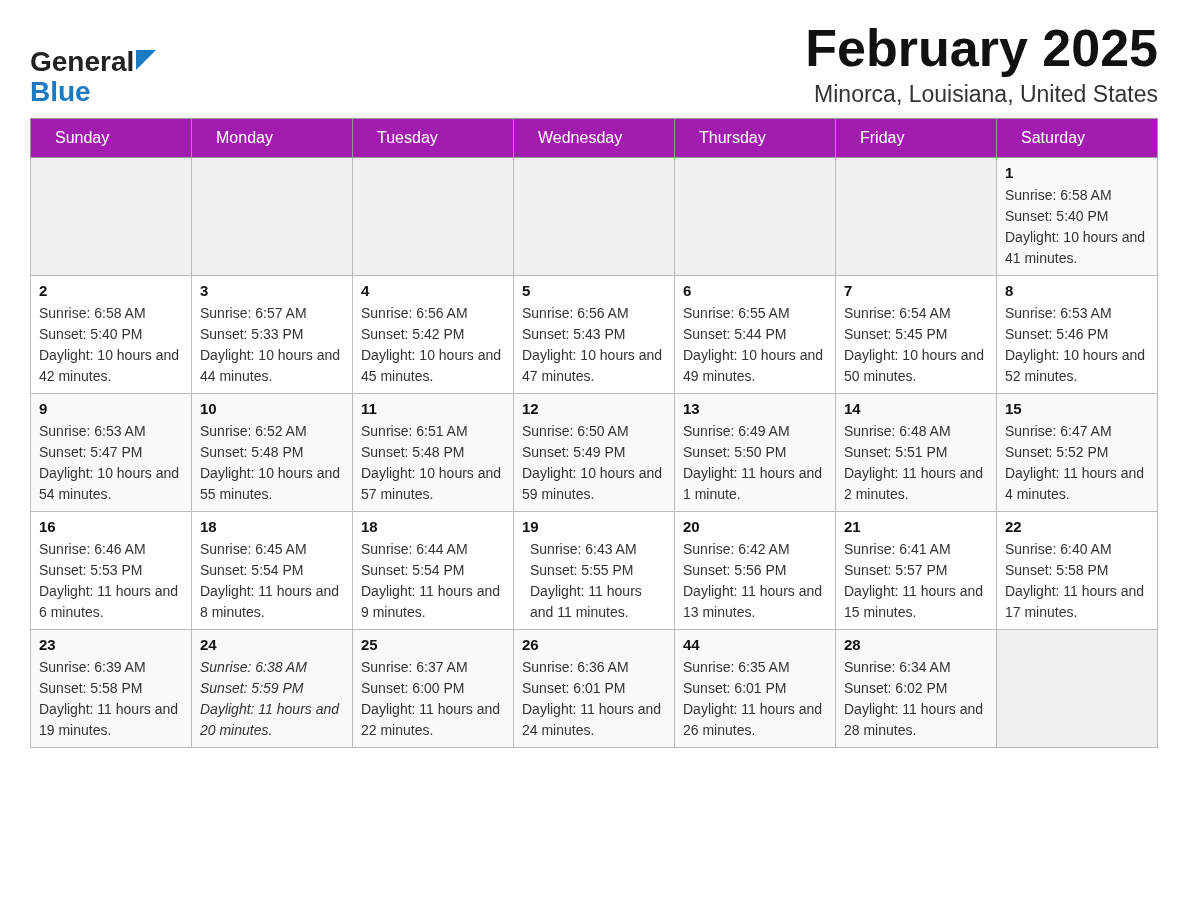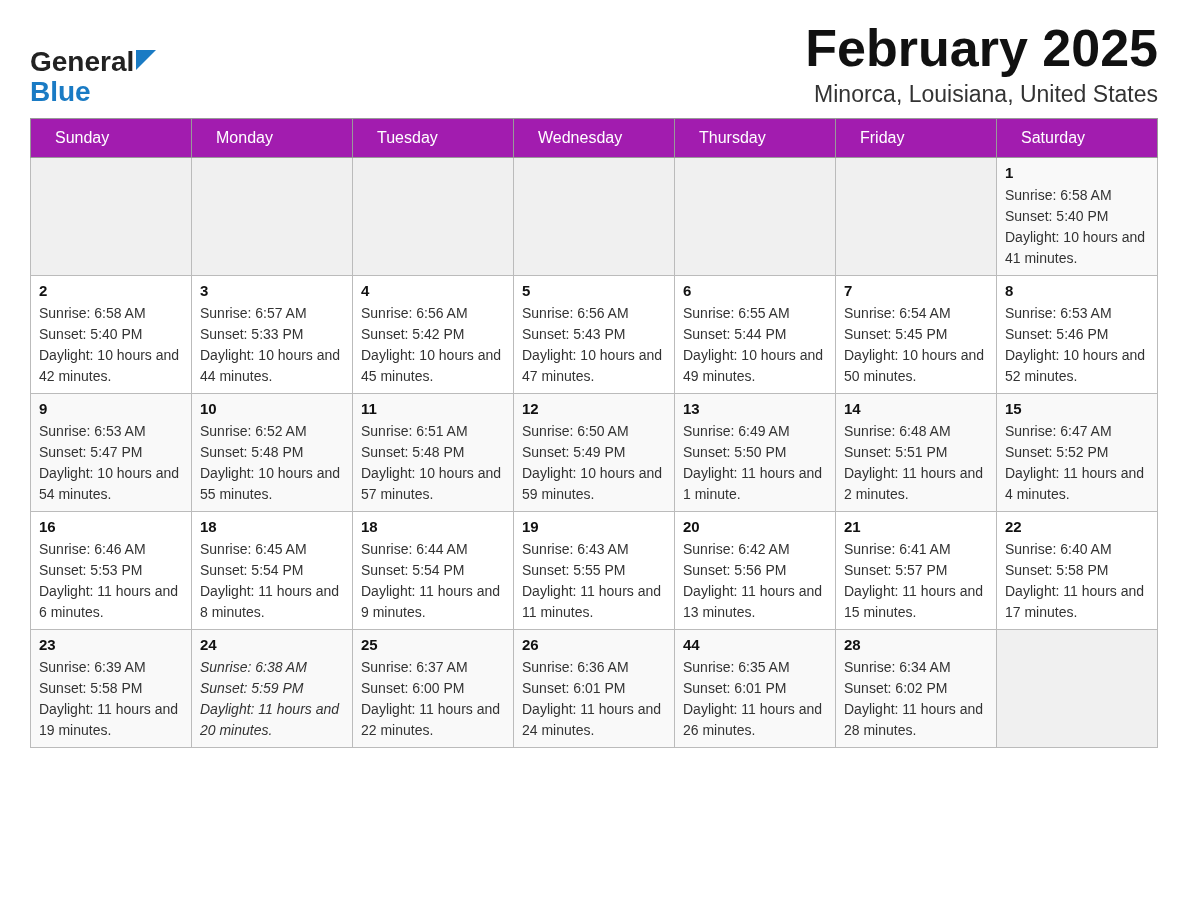--- a/index.html
+++ b/index.html
@@ -245,21 +245,21 @@
 Daylight: 11 hours and 8 minutes.</div>
         </td>
         <td>
           <div class="day-number">18</div>
           <div class="day-info" style="white-space: pre-line;">Sunrise: 6:44 AM
 Sunset: 5:54 PM
 Daylight: 11 hours and 9 minutes.</div>
         </td>
         <td>
           <div class="day-number">19</div>
-          <div class="day-info" style="white-space: pre-line;">Sunrise: 6:43 AM
+          <div class="day-info" style="white-space: pre-line; margin-left: 8px;">Sunrise: 6:43 AM
 Sunset: 5:55 PM
 Daylight: 11 hours and 11 minutes.</div>
         </td>
         <td>
           <div class="day-number">20</div>
           <div class="day-info" style="white-space: pre-line;">Sunrise: 6:42 AM
 Sunset: 5:56 PM
 Daylight: 11 hours and 13 minutes.</div>
         </td>
         <td>

